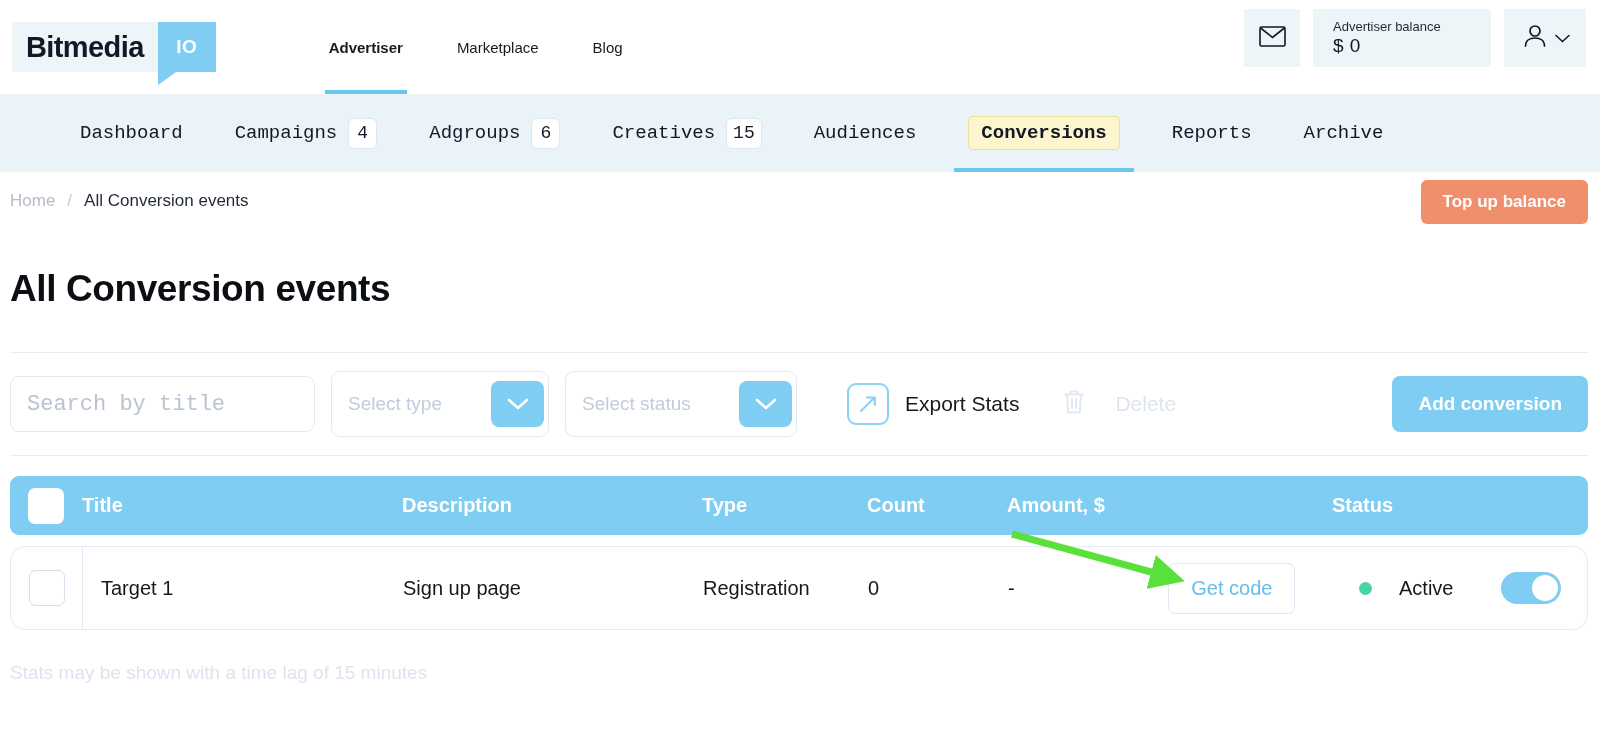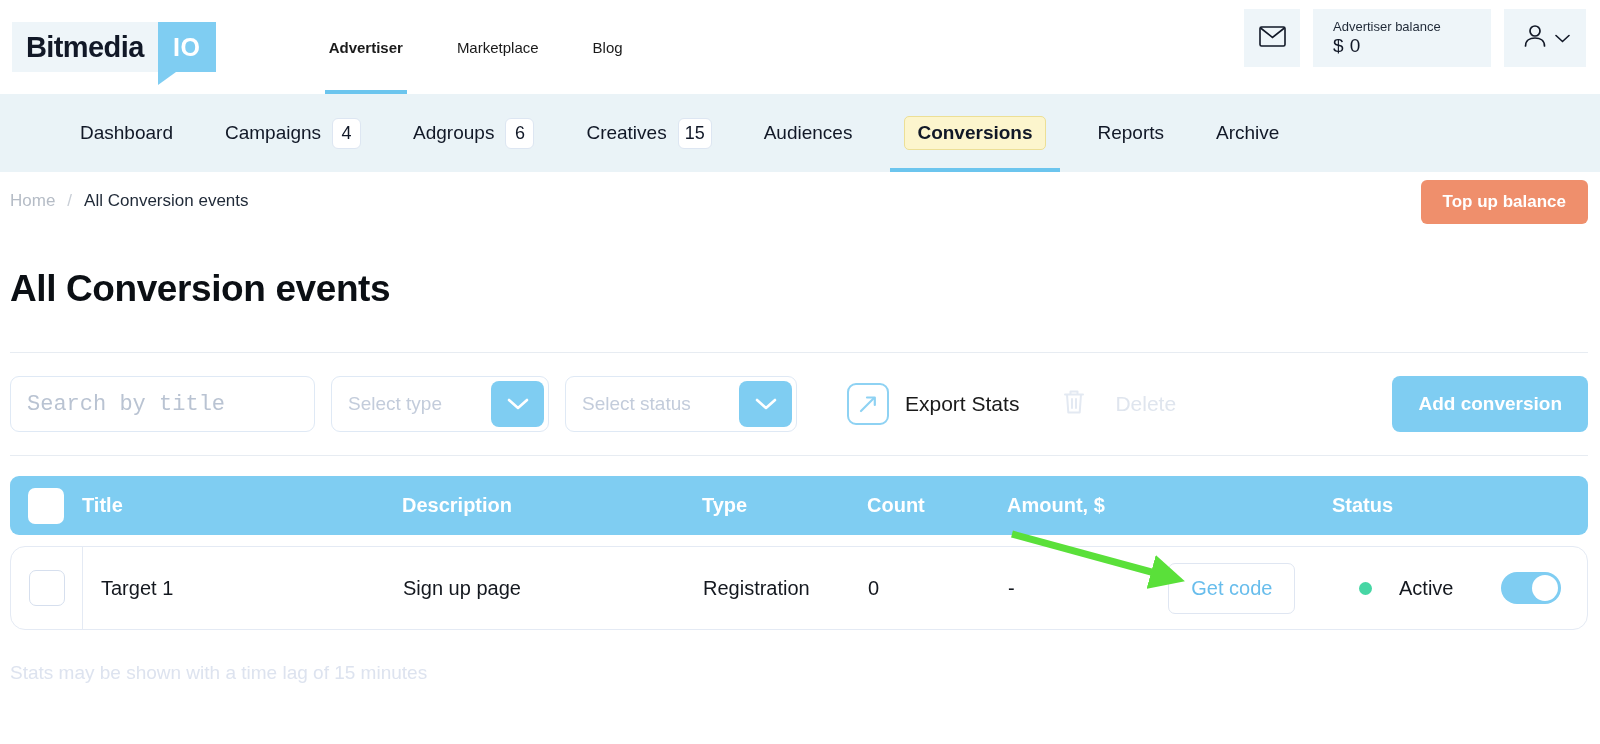--- a/index.html
+++ b/index.html
@@ -38,21 +38,21 @@
     letter-spacing: -0.6px;
     color: #111827;
   }
   .logo-io-box {
     background: #7fcdf2;
     display: flex;
     align-items: center;
     justify-content: center;
     width: 58px;
     color: #ffffff;
-    font-size: 25px;
+    font-size: 19px;
     font-weight: bold;
     letter-spacing: 0.5px;
     position: relative;
   }
   .logo-io-box:after {
     content: "";
     position: absolute;
     left: 0; bottom: -13px;
     width: 0; height: 0;
     border-left: 18px solid #7fcdf2;
@@ -118,20 +118,21 @@
   }
 
   
   .subnav {
     height: 78px;
     background: #eaf3f7;
     display: flex;
     align-items: center;
     padding-left: 54px;
     position: relative;
+    font-family: Liberation Mono, monospace;
   }
   .subnav-item {
     position: relative;
     display: flex;
     align-items: center;
     gap: 11px;
     height: 78px;
     padding: 0 26px;
     font-size: 19px;
     color: #111827;
@@ -242,21 +243,21 @@
   .search-btn {
     width: 53px; height: 46px;
     margin-right: 4px;
     background: #6cc5ee;
     border: none;
     border-radius: 8px;
     display: flex; align-items: center; justify-content: center;
     cursor: pointer;
   }
   .select-box {
-    height: 56px;
+    height: 66px;
     border: 1px solid #dfe9f5;
     border-radius: 9px;
     display: flex;
     align-items: center;
     background: #fff;
     margin-left: 16px;
     cursor: pointer;
     overflow: hidden;
   }
   .select-box.t1 { width: 218px; }

